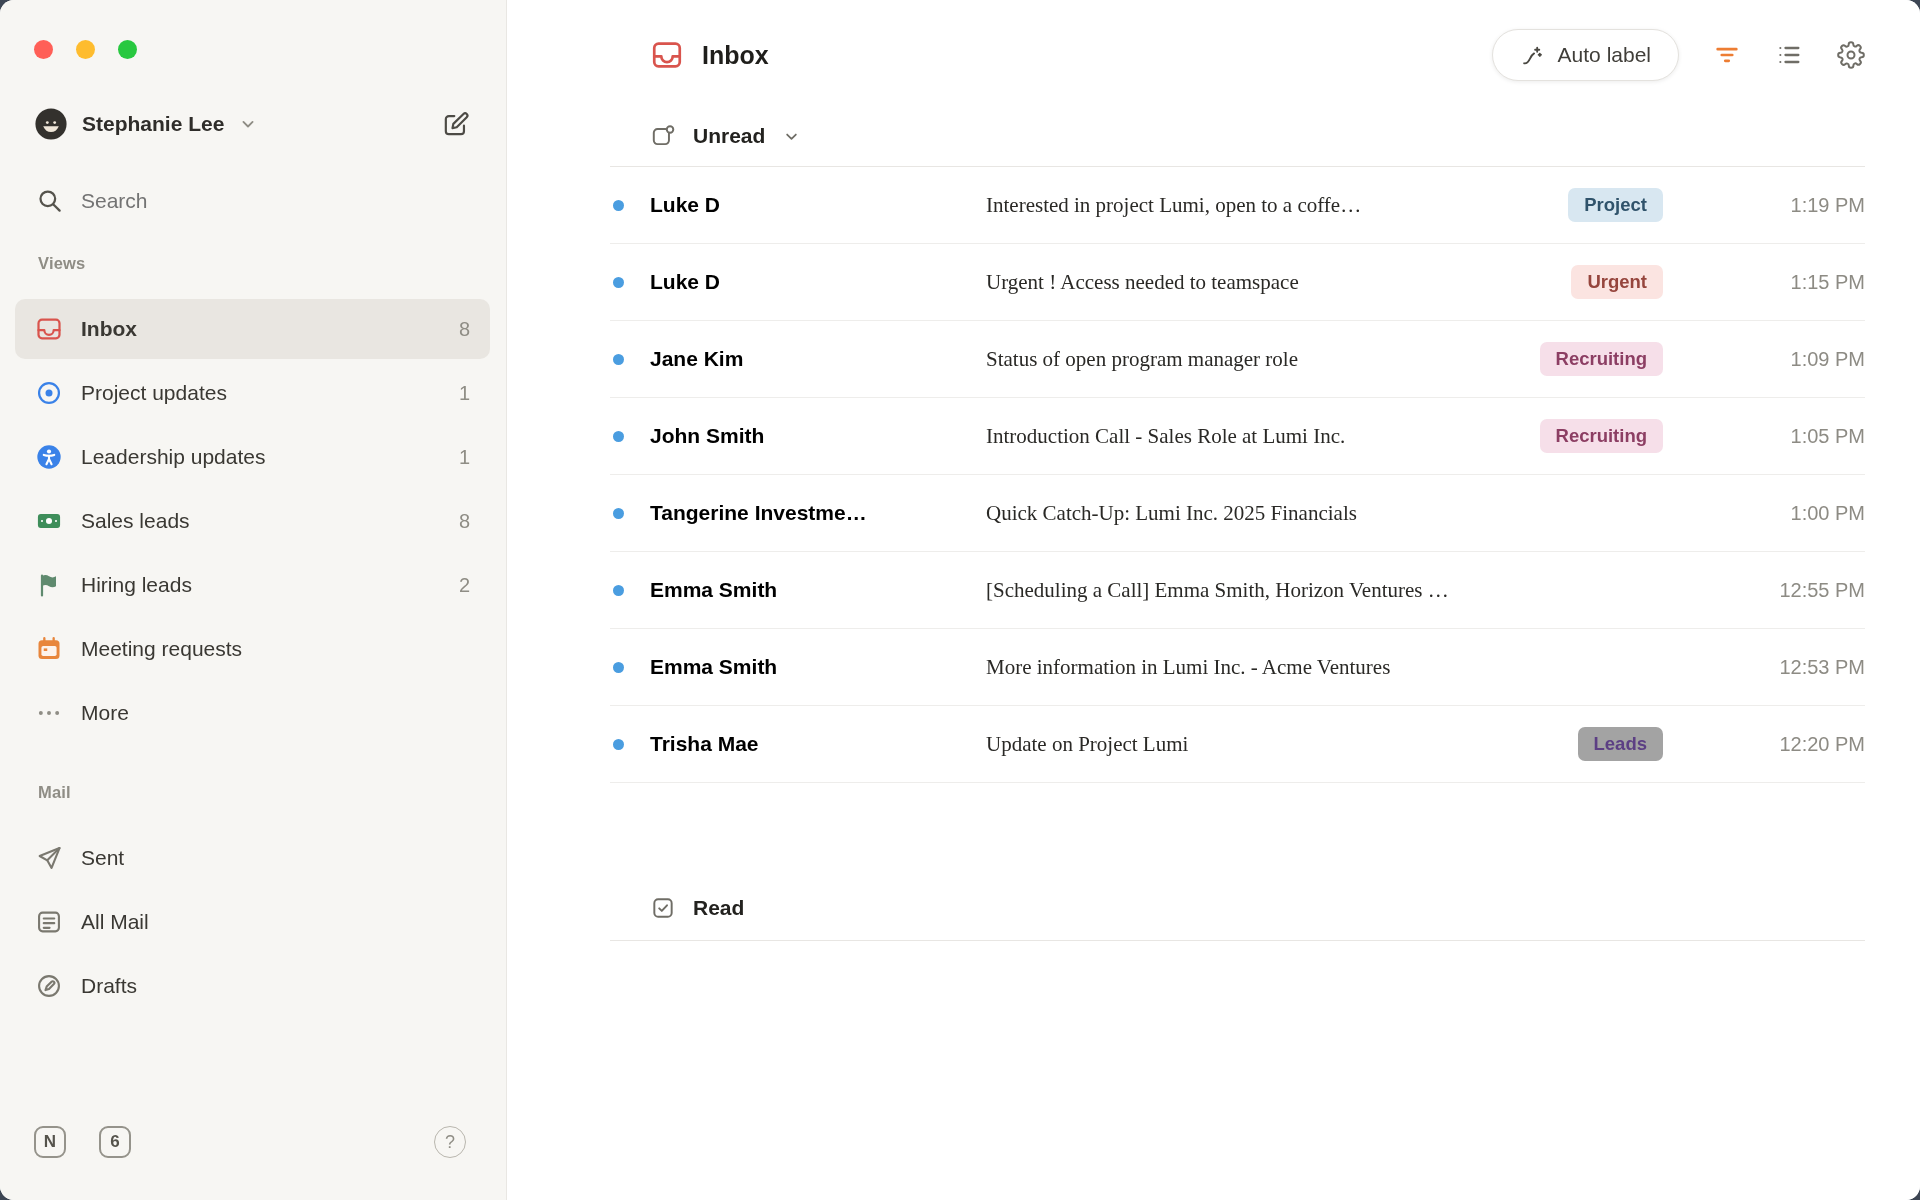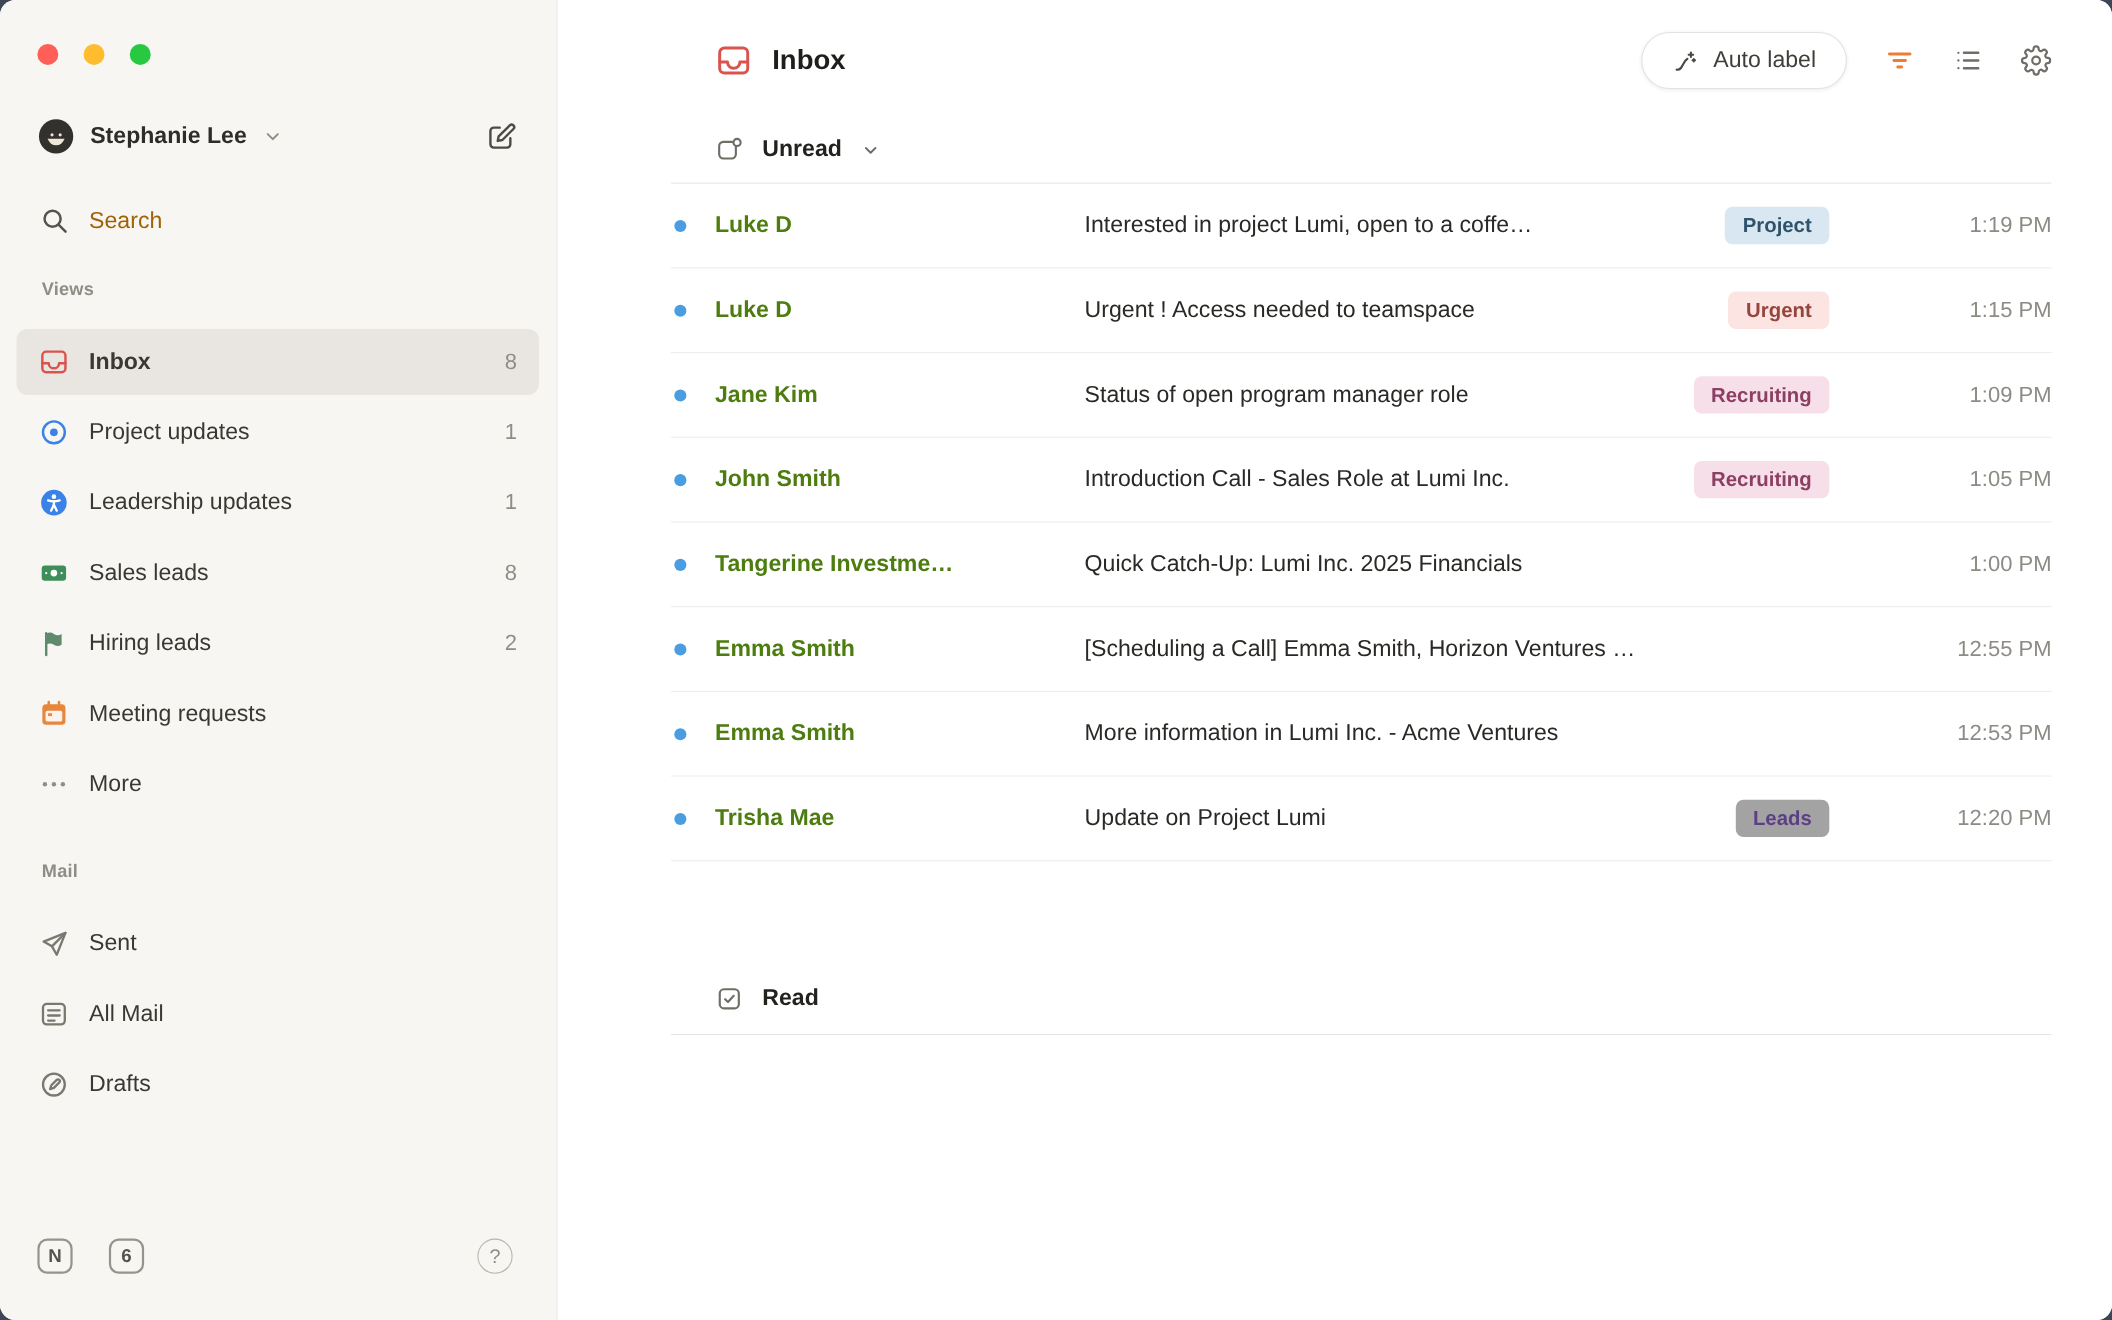--- a/index.html
+++ b/index.html
@@ -12,21 +12,21 @@
   .tl { width:19px; height:19px; border-radius:50%; display:inline-block; cursor:default; }
   .tl.red { background:#ff5f57; } .tl.yellow { background:#febc2e; } .tl.green { background:#28c840; }
 
   .user-row { display:flex; align-items:center; justify-content:space-between; margin-top:48px; padding:0 36px 0 34px; }
   .user { display:flex; align-items:center; gap:14px; cursor:pointer; }
   .avatar { width:34px; height:34px; }
   .user-name { font-size:21px; font-weight:700; color:#2f2d2a; }
   .chev { width:20px; height:20px; color:#8f8d85; display:inline-flex; }
   .compose { width:29px; height:29px; color:#4d4b45; display:inline-flex; cursor:pointer; }
 
-  .search-row { display:flex; align-items:center; gap:18px; margin-top:46px; padding-left:36px; font-size:21px; color:#a16207; cursor:pointer; }
+  .search-row { display:flex; align-items:center; gap:18px; margin-top:46px; padding-left:36px; font-size:21px; color:#737373; cursor:pointer; }
   .search-row .icon { width:27px; height:27px; color:#55534c; }
 
   .side-section { margin-top:40px; }
   .section-label { padding-left:38px; font-size:16.5px; font-weight:700; color:#8f8d85; margin-bottom:26px; letter-spacing:.2px; }
   .side-item { display:flex; align-items:center; gap:18px; height:60px; margin:0 16px 4px 15px; padding:0 20px; border-radius:10px; font-size:21px; color:#3a3833; font-weight:500; cursor:pointer; }
   .side-item.selected { background:#e9e6e1; font-weight:600; }
   .side-icon { width:28px; height:28px; flex:none; display:inline-flex; }
   .side-label { white-space:nowrap; }
   .side-count { margin-left:auto; color:#8f8d85; font-size:20px; font-weight:400; }
 
@@ -49,22 +49,22 @@
   .hicon.orange { color:#ed7d33; }
 
   .section-header { display:flex; align-items:center; gap:17px; padding-left:40px; margin-top:30px; height:44px; font-size:21px; font-weight:700; color:#23221f; cursor:pointer; }
   .section-header .icon { width:26px; height:26px; color:#6f6d66; }
   .section-header .chev { width:19px; height:19px; }
   .divider { border-bottom:1px solid #e8e6e3; margin-top:8px; }
 
   .email-row { display:flex; align-items:center; height:77px; border-bottom:1px solid #eeedeb; cursor:pointer; }
   .dotwrap { width:40px; flex:none; display:flex; align-items:center; padding-left:3px; }
   .dot { width:11px; height:11px; border-radius:50%; background:#4a9de0; }
-  .sender { width:336px; flex:none; font-size:21px; font-weight:700; color:#4d7c0f; white-space:nowrap; overflow:hidden; text-overflow:ellipsis; padding-right:40px; }
-  .subject { flex:1; min-width:0; font-size:21px; color:#2a2926; white-space:nowrap; overflow:hidden; text-overflow:ellipsis; padding-right:12px; }
+  .sender { width:336px; flex:none; font-size:21px; font-weight:700; color:#000000; white-space:nowrap; overflow:hidden; text-overflow:ellipsis; padding-right:40px; }
+  .subject { flex:1; min-width:0; font-size:21px; color:#2a2926; white-space:nowrap; overflow:hidden; text-overflow:ellipsis; padding-right:12px;font-family:Liberation Serif, serif; }
   .badge { flex:none; margin-right:52px; font-size:18.5px; font-weight:600; padding:6px 16px; border-radius:7px; white-space:nowrap; }
   .time { width:150px; flex:none; text-align:right; font-size:20px; color:#8d8b84; }
 
   .read-row { display:flex; align-items:center; gap:17px; padding-left:40px; margin-top:92px; height:66px; border-bottom:1px solid #e8e6e3; font-size:21px; font-weight:700; color:#23221f; cursor:pointer; }
   .read-row .icon { width:26px; height:26px; color:#6f6d66; }
 
   .icon svg, .side-icon svg, .avatar svg, .chev svg, .compose svg, .hicon svg, .hdr-inbox-icon svg { width:100%; height:100%; display:block; }
 </style>
 </head>
 <body>

